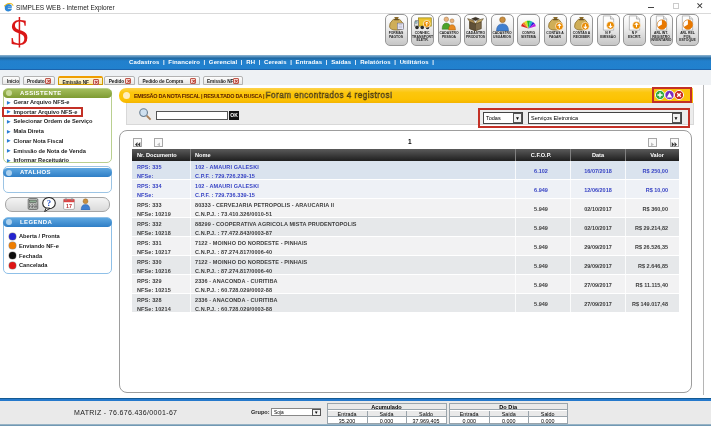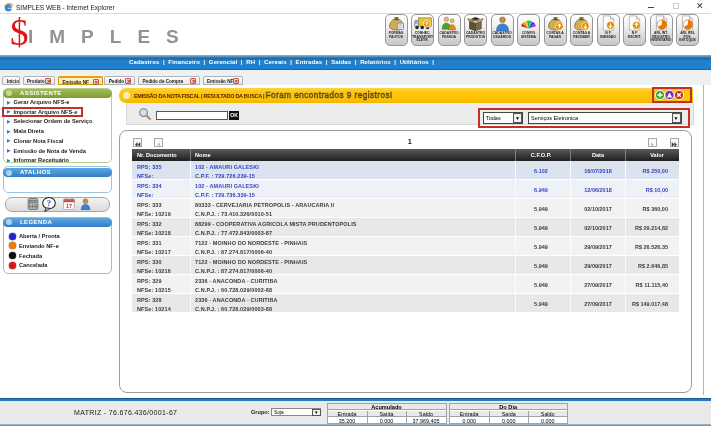--- a/index.html
+++ b/index.html
@@ -68,21 +68,20 @@
  <path d="M11 4 A7.5 7.5 0 1 0 11 19 A7.5 7.5 0 0 0 18 14 L10 14 A3.6 3.6 0 0 1 10 9.5 L18.2 9.5 A7.5 7.5 0 0 0 11 4 Z" fill="#2f87d6"></path>
  <rect x="5.5" y="10.2" width="12" height="2.6" fill="#2f87d6"></rect>
  <path d="M2 8.5 Q8 1.5 15.5 3 Q20.5 4.2 20 7.5" stroke="#eab300" stroke-width="2" fill="none"></path>
 </svg>
 <div class="abs" id="titletext">SIMPLES WEB - Internet Explorer</div>
 <div class="abs" style="left:648px;top:7px;width:6px;height:1.2px;background:#444;"></div>
 <div class="abs" style="left:673px;top:3px;width:6px;height:6px;border:1px solid #ccc;"></div>
 <div class="abs" style="left:696px;top:1px;font-size:9px;color:#333;">✕</div>
 
 <div class="abs" style="left:10px;top:10.5px;font-family:'Liberation Serif',serif;font-size:37px;color:#da1616;">$</div>
-<div class="abs" style="left:28px;top:25.5px;font-size:19px;font-weight:bold;color:#939393;letter-spacing:16px;">IMPLES</div>
 
 <div id="toolbar">
       <div class="abs tbtn" style="left:384.5px"><svg width="17" height="15" viewBox="0 0 22 19" style="margin-top:1px">
    <path d="M8 1 L14 1 L12 5 L10 5 Z" fill="#8a6b2a"></path>
    <path d="M7 4 Q1 9 2 14 Q3 18 11 18 Q19 18 20 14 Q21 9 15 4 Z" fill="#cfae58" stroke="#7a5f22" stroke-width="0.8"></path>
    <path d="M8 4.5 L14 4.5" stroke="#6b5120" stroke-width="1.5"></path>
           <rect x="12" y="9" width="8" height="8" fill="#eef" stroke="#667" stroke-width="0.7"></rect>
           <path d="M13.5 11 h5 M13.5 13 h5 M13.5 15 h5" stroke="#889" stroke-width="0.6"></path>
         </svg><div class="lbl">FORMAS<br>PAGTOS</div></div>
       <div class="abs tbtn" style="left:411px"><svg width="18" height="15" viewBox="0 0 24 19" style="margin-top:1px">
@@ -251,21 +250,21 @@
 <div class="abs lgc" style="top:242.4px;background:#ee7d00;"></div>
     <div class="abs lgt" style="top:242.9px;">Enviando NF-e</div>
 <div class="abs lgc" style="top:252px;background:#0c0c0c;"></div>
     <div class="abs lgt" style="top:252.5px;">Fechada</div>
 <div class="abs lgc" style="top:261.6px;background:#dd1414;"></div>
     <div class="abs lgt" style="top:262.1px;">Cancelada</div>
 
 <div class="abs" id="orangebar">
       <span class="circ"></span>
     </div>
-<div class="abs" id="obtext">EMISSÃO DA NOTA FISCAL | RESULTADO DA BUSCA |<span class="w">Foram encontrados 9 registros!</span></div>
+<div class="abs" id="obtext">EMISSÃO DA NOTA FISCAL | RESULTADO DA BUSCA |<span class="w">Foram encontrados 4 registros!</span></div>
 
 <div class="abs redbox" style="left:652px;top:87px;width:40px;height:16px;background:#fcc40a;"></div>
 <svg class="abs" style="left:655px;top:90px" width="30" height="10" viewBox="0 0 30 10">
  <circle cx="5" cy="5" r="4.6" fill="#2faa3c" stroke="#fff" stroke-width="0.9"></circle>
  <path d="M5 2.4 V7.6 M2.4 5 H7.6" stroke="#fff" stroke-width="1.4"></path>
  <circle cx="14.5" cy="5" r="4.6" fill="#7a2bbf" stroke="#fff" stroke-width="0.9"></circle>
  <path d="M14.5 2.6 L17.2 7.4 L11.8 7.4 Z" fill="#fff"></path>
  <circle cx="24" cy="5" r="4.6" fill="#cc2b1e" stroke="#fff" stroke-width="0.9"></circle>
  <path d="M22.2 3.2 L25.8 6.8 M25.8 3.2 L22.2 6.8" stroke="#fff" stroke-width="1.4"></path>
 </svg>

